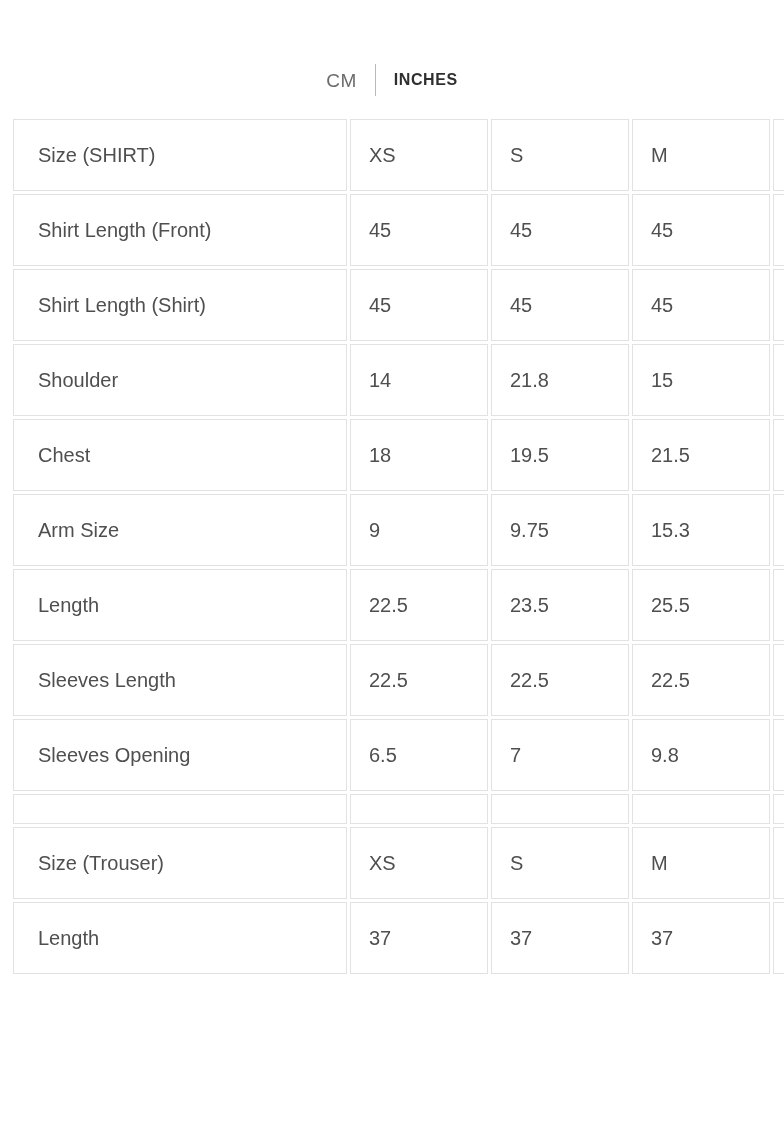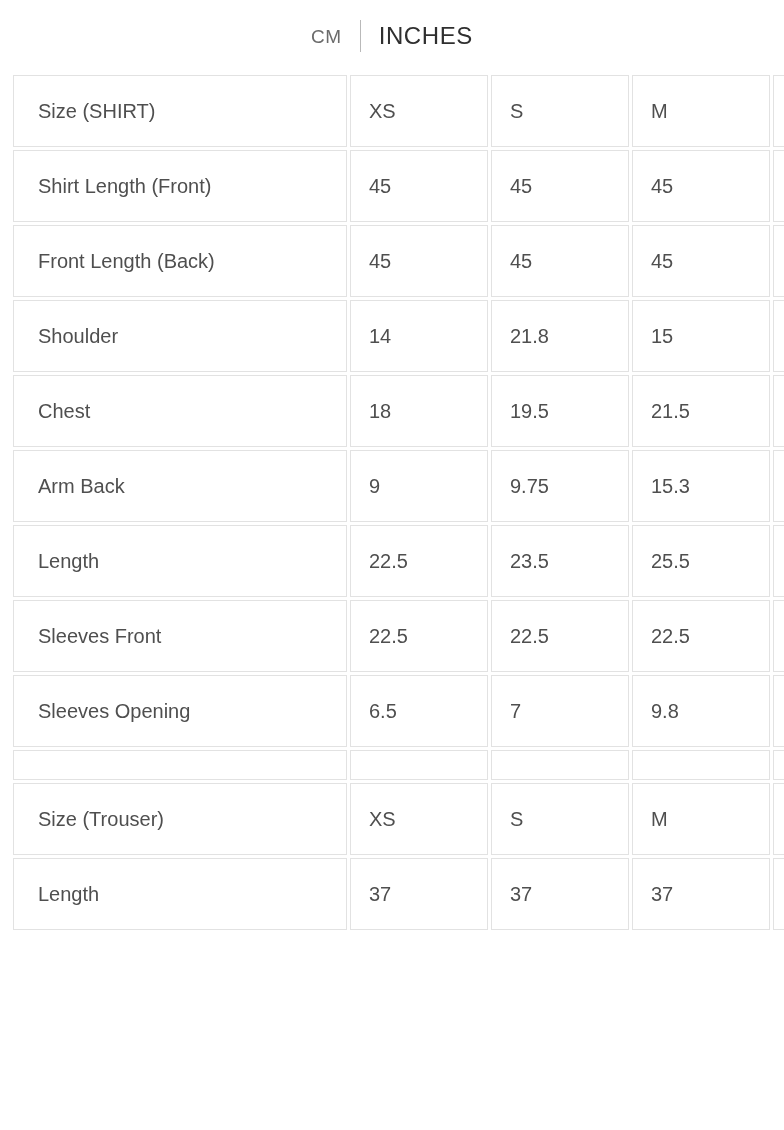--- a/index.html
+++ b/index.html
@@ -21,33 +21,34 @@
     box-sizing: border-box;
   }
 
   
   .unit-toggle {
     display: flex;
     align-items: center;
     justify-content: center;
     height: 72px;
     gap: 0;
+    margin-top: 44px;
   }
   .unit-toggle .unit {
     font-size: 19px;
     letter-spacing: 0.5px;
     color: #6b6b6b;
     padding: 0 18px;
     line-height: 1;
     cursor: pointer;
   }
   .unit-toggle .unit.active {
     color: #2f2f2f;
-    font-weight: normal;
-    font-size: 24px;
+    font-weight: bold;
+    font-size: 16px;
     letter-spacing: 0.6px;
   }
   .unit-divider {
     width: 1px;
     height: 32px;
     background: #b9b9b9;
   }
 
   
   .size-table {
@@ -101,56 +102,56 @@
           <td class="val-cell">L</td>
         </tr>
         <tr>
           <td class="label-cell">Shirt Length (Front)</td>
           <td class="val-cell">45</td>
           <td class="val-cell">45</td>
           <td class="val-cell">45</td>
           <td class="val-cell">45</td>
         </tr>
         <tr>
-          <td class="label-cell">Front Length (Back)</td>
+          <td class="label-cell">Shirt Length (Shirt)</td>
           <td class="val-cell">45</td>
           <td class="val-cell">45</td>
           <td class="val-cell">45</td>
           <td class="val-cell">45</td>
         </tr>
         <tr>
           <td class="label-cell">Shoulder</td>
           <td class="val-cell">14</td>
           <td class="val-cell">21.8</td>
           <td class="val-cell">15</td>
           <td class="val-cell">16</td>
         </tr>
         <tr>
           <td class="label-cell">Chest</td>
           <td class="val-cell">18</td>
           <td class="val-cell">19.5</td>
           <td class="val-cell">21.5</td>
           <td class="val-cell">23.5</td>
         </tr>
         <tr>
-          <td class="label-cell">Arm Back</td>
+          <td class="label-cell">Arm Size</td>
           <td class="val-cell">9</td>
           <td class="val-cell">9.75</td>
           <td class="val-cell">15.3</td>
           <td class="val-cell">11.25</td>
         </tr>
         <tr>
           <td class="label-cell">Length</td>
           <td class="val-cell">22.5</td>
           <td class="val-cell">23.5</td>
           <td class="val-cell">25.5</td>
           <td class="val-cell">27.5</td>
         </tr>
         <tr>
-          <td class="label-cell">Sleeves Front</td>
+          <td class="label-cell">Sleeves Length</td>
           <td class="val-cell">22.5</td>
           <td class="val-cell">22.5</td>
           <td class="val-cell">22.5</td>
           <td class="val-cell">22.5</td>
         </tr>
         <tr>
           <td class="label-cell">Sleeves Opening</td>
           <td class="val-cell">6.5</td>
           <td class="val-cell">7</td>
           <td class="val-cell">9.8</td>

